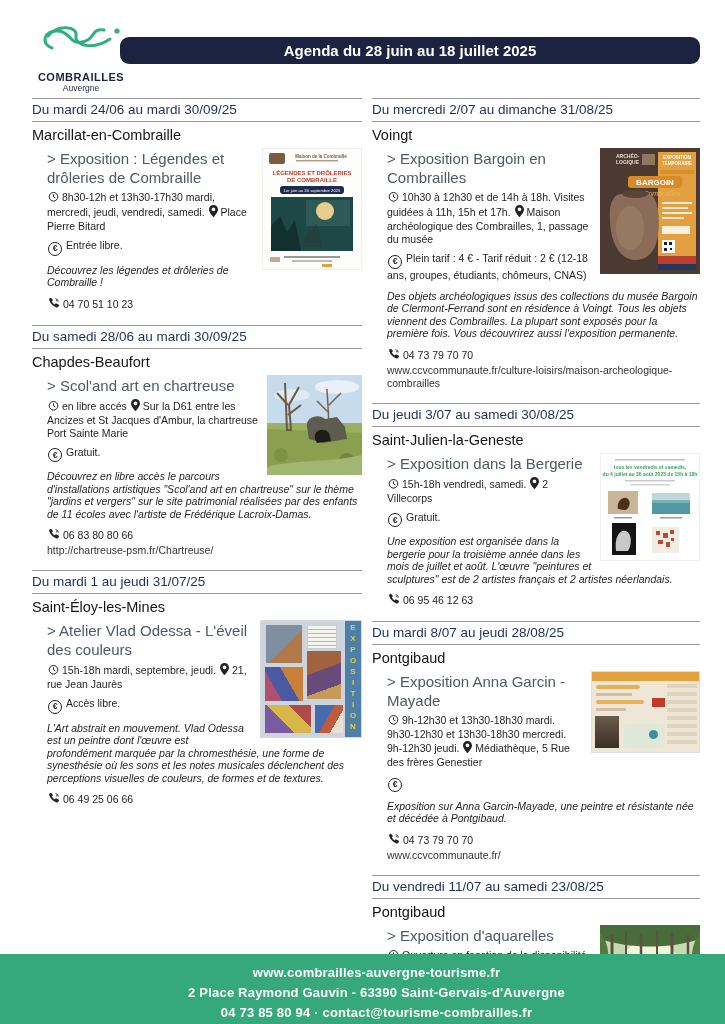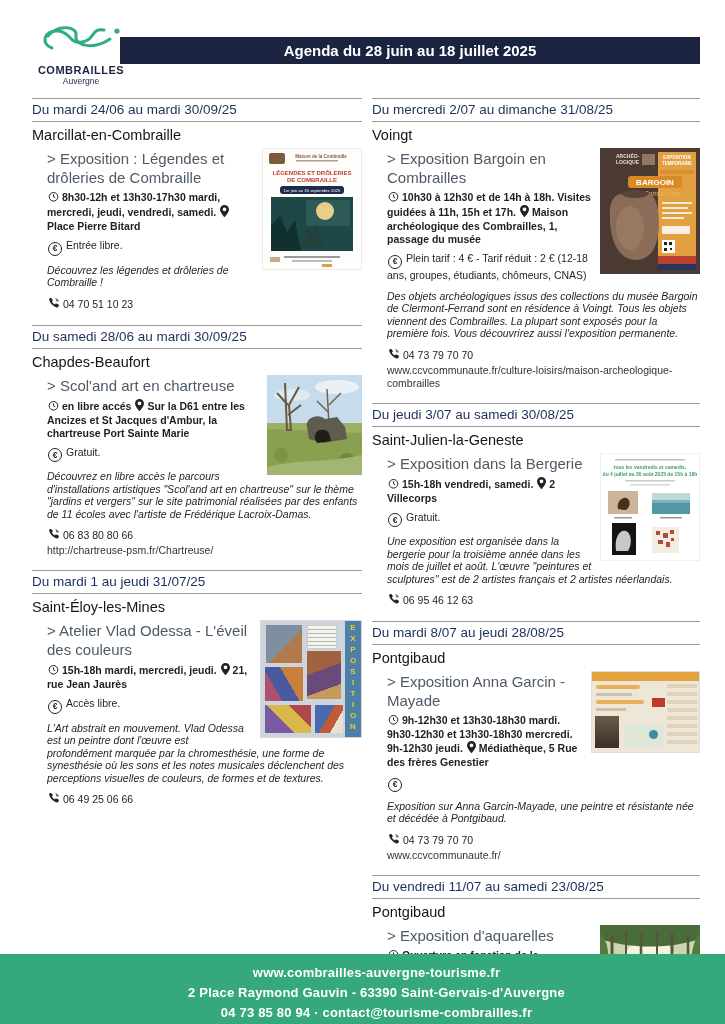--- a/index.html
+++ b/index.html
@@ -1,35 +1,35 @@
 <!DOCTYPE html>
 <html style="--navy: #1b2340; --dateblue: #1c3059; --titlegray: #4e5a66; --green: #35a97c; --logogreen: #2fae7e; --text: #1f1f1f;"><head>
 <meta charset="utf-8">
 <style>
   html,body{margin:0;padding:0;background:#fff;}
   .page{position:relative;width:725px;height:1024px;overflow:hidden;background:#fff;
         font-family:"Liberation Sans", sans-serif;color:var(--text,#1f1f1f);}
   
   .logo{position:absolute;left:26px;top:22px;width:110px;text-align:center;}
-  .logo-title{font-size:11px;font-weight:bold;color:var(--navy,#1b2340);letter-spacing:.5px;margin-top:4px;text-align:center;}
+  .logo-title{font-size:11px;font-weight:bold;color:var(--navy,#1b2340);letter-spacing:.5px;margin-top:11px;text-align:center;}
   .logo-sub{font-size:8.5px;color:var(--navy,#1b2340);}
   .title-bar{position:absolute;left:120px;top:37px;width:580px;height:27px;background:var(--navy,#1b2340);
-             color:#fff;font-size:15px;font-weight:600;text-align:center;line-height:27px;}
+             color:#fff;font-size:15px;font-weight:600;text-align:center;line-height:27px;border-radius:9px;}
   
   .columns{position:absolute;top:98px;left:32px;width:668px;display:flex;gap:10px;}
   .col{width:330px;}
   .col-right{width:328px;}
   .event + .event{margin-top:13px;}
   .date{margin:0 0 5px;padding:3px 0 4px;border-top:1px solid #9a9a9a;border-bottom:1px solid #9a9a9a;
         font-size:13.5px;font-weight:normal;color:var(--dateblue,#1c3059);}
   .town{margin:2px 0 3px;font-size:14.5px;font-weight:normal;color:#151515;}
   .body{margin-left:15px;font-size:10.5px;line-height:13px;overflow:hidden;}
   .body p{margin:0;}
   .title{font-size:15px;line-height:19px;color:var(--titlegray,#4e5a66);margin:3px 0 4px !important;}
-  .details{margin:3px 0 !important;font-weight:bold;}
+  .details{margin:3px 0 !important;}
   .price{margin:6px 0 2px !important;}
   .desc{font-style:italic;margin:8px 0 !important;line-height:12.5px;}
   .phone-row{margin:4px 0 0 !important;}
   .url{margin:1px 0 0 !important;color:#333;}
   .ic{display:inline-block;vertical-align:-1px;margin:0 3px 0 1px;}
   .euro{display:inline-flex;align-items:center;justify-content:center;width:12px;height:12px;border:1px solid #222;
         border-radius:50%;font-size:8.5px;font-weight:bold;vertical-align:-2px;margin:0 4px 0 1px;}
   .img-wrap{float:right;position:relative;margin:2px 0 5px 8px;}
   .credit{position:absolute;right:-9px;top:0;font-size:6px;color:#888;writing-mode:vertical-rl;
           transform:rotate(180deg);white-space:nowrap;}
@@ -185,21 +185,21 @@
                   <span>EXPOSITION</span>
                 </div>
             </div>
             <div class="credit">©Alain Borard</div>
           </div>
           <p class="title">&gt; Atelier Vlad Odessa - L'éveil des couleurs</p>
           <p class="details">
             <span class="ic"><svg width="11" height="11" viewBox="0 0 11 11">
                   <circle cx="5.5" cy="5.8" r="4.3" fill="none" stroke="#222" stroke-width="1"></circle>
                   <path d="M5.5 3.4 V5.8 L7.3 6.9" fill="none" stroke="#222" stroke-width="1"></path>
-                </svg></span><span>15h-18h mardi, mercredi, jeudi.</span>
+                </svg></span><span>15h-18h mardi, septembre, jeudi.</span>
             <span class="ic"><svg width="9" height="12" viewBox="0 0 9 12">
                   <path d="M4.5 0 C2 0 0 2 0 4.4 C0 7.7 4.5 12 4.5 12 C4.5 12 9 7.7 9 4.4 C9 2 7 0 4.5 0 Z M4.5 6.2 A1.9 1.9 0 1 1 4.5 2.4 A1.9 1.9 0 0 1 4.5 6.2 Z" fill="#222"></path>
                 </svg></span><span>21, rue Jean Jaurès</span>
           </p>
           <p class="price"><span class="euro">€</span><span>Accès libre.</span></p>
           <p class="desc">L'Art abstrait en mouvement. Vlad Odessa est un peintre dont l'œuvre est profondément marquée par la chromesthésie, une forme de synesthésie où les sons et les notes musicales déclenchent des perceptions visuelles de couleurs, de formes et de textures.</p>
           <p class="phone-row"><span class="ic"><svg width="12" height="12" viewBox="0 0 12 12">
                   <path d="M2.2 1.1 C1.4 1.5 1 2.3 1.2 3.1 C2.2 6.6 5 9.4 8.5 10.4 C9.3 10.6 10.1 10.2 10.5 9.4 L10.9 8.5 C11.1 8.1 10.9 7.6 10.5 7.4 L8.4 6.5 C8 6.3 7.6 6.4 7.3 6.8 L6.8 7.4 C5.5 6.7 4.5 5.7 3.8 4.4 L4.4 3.9 C4.8 3.6 4.9 3.1 4.7 2.7 L3.8 1.5 C3.5 1 2.9 0.8 2.2 1.1 Z" fill="#222"></path>
                   <path d="M7.6 1.6 A3.6 3.6 0 0 1 10.4 4.4" fill="none" stroke="#222" stroke-width="0.9"></path>
                   <path d="M7.9 3.2 A1.8 1.8 0 0 1 9.2 4.5" fill="none" stroke="#222" stroke-width="0.9"></path>

